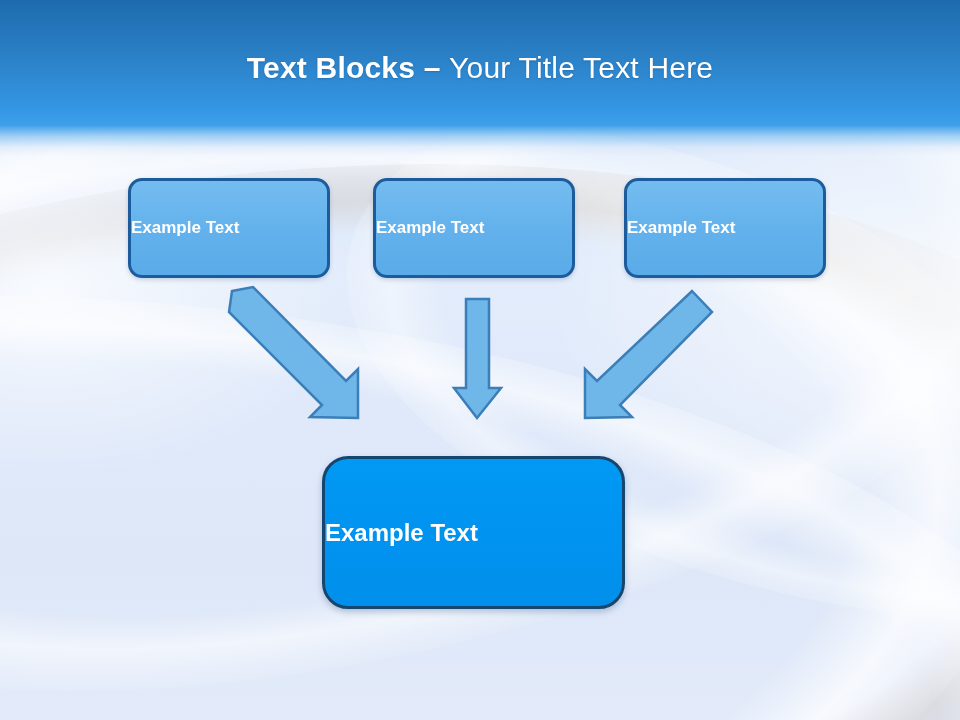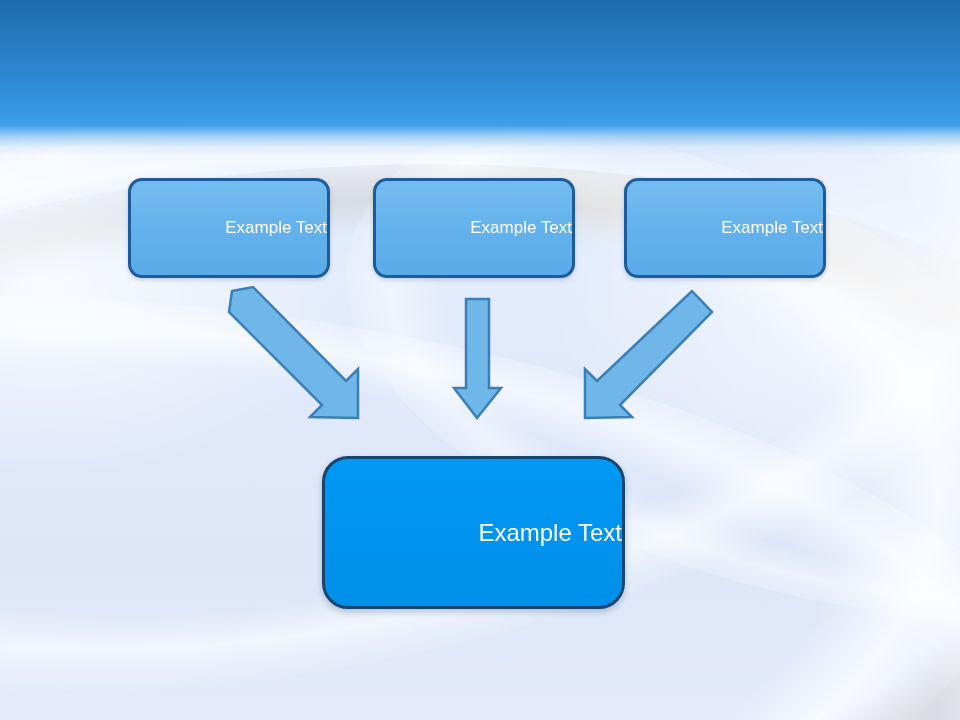--- a/index.html
+++ b/index.html
@@ -145,23 +145,24 @@
   }
   .slide-title .bold { font-weight: bold; }
   .slide-title .light { font-weight: normal; }
 
   
   .node {
     position: absolute;
     box-sizing: border-box;
     display: flex;
     align-items: center;
-    justify-content: flex-end;
+    justify-content: flex-start;
     color: #ffffff;
     text-align: center;
+    font-weight: bold;
   }
   .node.top {
     width: 202px;
     height: 100px;
     background: linear-gradient(180deg, #74bcf0 0%, #62b1ec 55%, #5aabe8 100%);
     border: 3px solid #1d5c9c;
     border-radius: 14px;
     font-size: 17px;
     box-shadow: 0 2px 4px rgba(40,80,130,0.22);
   }
@@ -206,20 +207,23 @@
   <div class="bg-wave wave-b"></div>
   <div class="bg-wave wave-c"></div>
   <div class="bg-wave wave-d"></div>
   <div class="bg-wave wave-e"></div>
   <div class="bg-glow-left"></div>
   <div class="bg-glow-right"></div>
 
   <div class="banner"></div>
   <div class="banner-fade"></div>
 
+  <div class="slide-title">
+    <span class="bold">Text Blocks </span><span class="bold">– </span><span class="light">Your Title Text Here</span>
+  </div>
 
   <svg class="arrows" viewBox="0 0 960 720">
 
     <g>
       <polygon class="arrow-shape" points="232,291 253,287 346,381 358,369 358,418 310,417 322,405 229,312"></polygon>
     </g>
 
     <g>
       <polygon class="arrow-shape" points="466,299 489,299 489,388 501,388 477,418 454,388 466,388"></polygon>
     </g>

